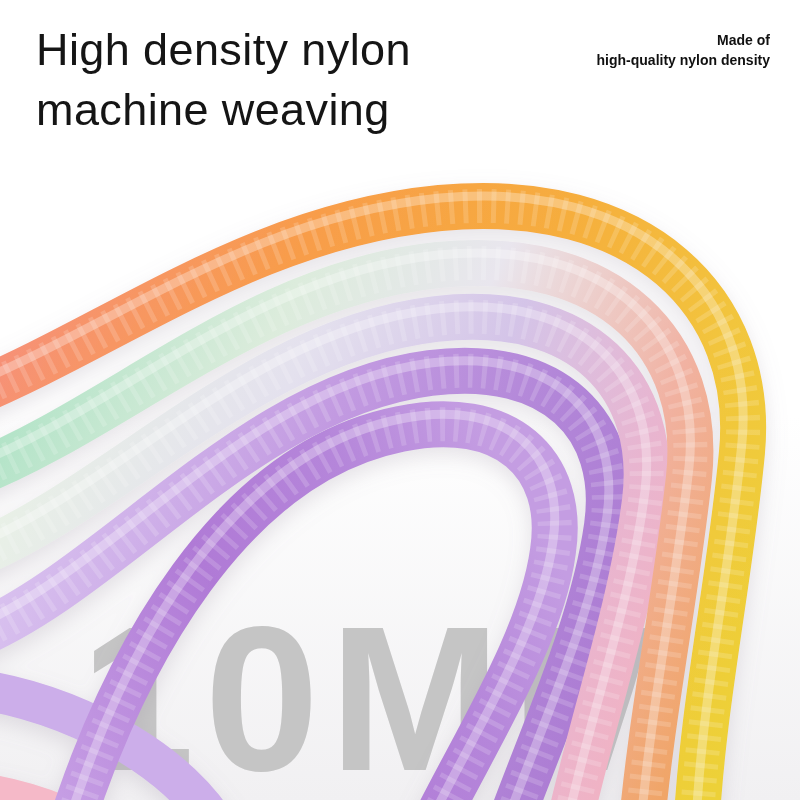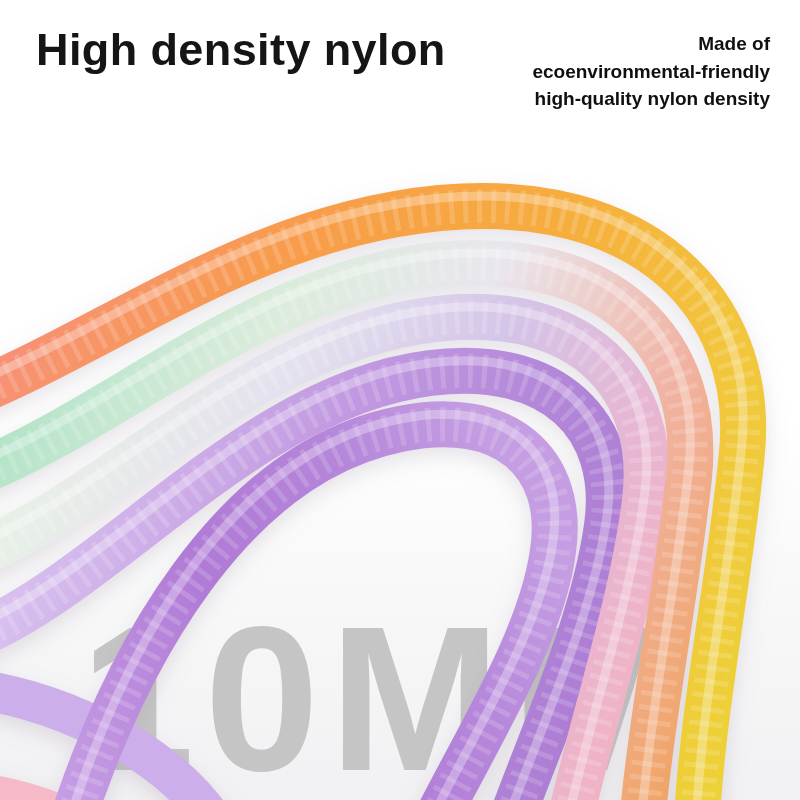--- a/index.html
+++ b/index.html
@@ -9,26 +9,26 @@
     background:linear-gradient(180deg,var(--bg-top,#ffffff) 0%,var(--bg-top,#ffffff) 52%,var(--bg-bottom,#f1f0f2) 100%);
   }
   .watermark{
     position:absolute;left:80px;top:596px;margin:0;
     font-size:206px;font-weight:800;letter-spacing:10px;line-height:1;
     color:#c5c5c5;user-select:none;white-space:nowrap;
   }
   .ropes{position:absolute;left:0;top:0;width:800px;height:800px;}
   .headline{
     position:absolute;left:36px;top:20px;margin:0;
-    font-size:45px;font-weight:700;color:#151515;line-height:1.34;letter-spacing:.4px;
+    font-size:45px;font-weight:400;color:#151515;line-height:1.34;letter-spacing:.4px;
   }
   .headline span{display:block;}
   .note{
     position:absolute;right:30px;top:30px;text-align:right;
-    font-size:19px;font-weight:700;color:#101010;line-height:1.45;
+    font-size:14px;font-weight:700;color:#101010;line-height:1.45;
   }
   .note span{display:block;}
   .rope-base{fill:none;stroke-width:46;stroke-linecap:round;}
   .rope-weave{fill:none;stroke:#ffffff;stroke-width:34;stroke-dasharray:5 9;opacity:.16;}
   .rope-sheen{fill:none;stroke:#ffffff;stroke-width:9;opacity:.30;stroke-linecap:round;}
   .corner-rope{fill:none;stroke-linecap:round;}
 </style>
 </head>
 <body>
 
@@ -109,21 +109,21 @@
         <path class="rope-base" stroke="url(#grad-r1)" d="M -30 395 C 120 332, 255 226, 440 208 C 640 189, 756 302, 742 452 C 730 580, 702 706, 696 834"></path>
         <path class="rope-weave" d="M -30 395 C 120 332, 255 226, 440 208 C 640 189, 756 302, 742 452 C 730 580, 702 706, 696 834"></path>
         <path class="rope-sheen" transform="translate(0,-10)" d="M -30 395 C 120 332, 255 226, 440 208 C 640 189, 756 302, 742 452 C 730 580, 702 706, 696 834"></path>
       </g>
 
     </g>
   </svg>
 
   <h1 class="headline">
     <span>High density nylon</span>
+    <span>machine weaving</span>
   </h1>
 
   <div class="note">
     <span>Made of</span>
-    <span>ecoenvironmental-friendly</span>
     <span>high-quality nylon density</span>
   </div>
 
 </div>
 
 </body></html>

